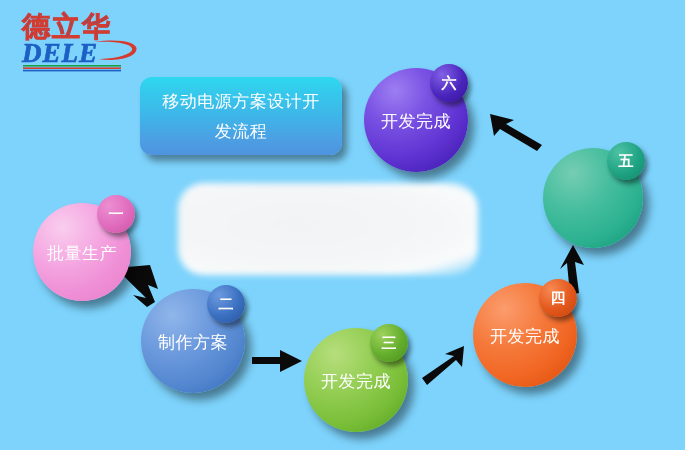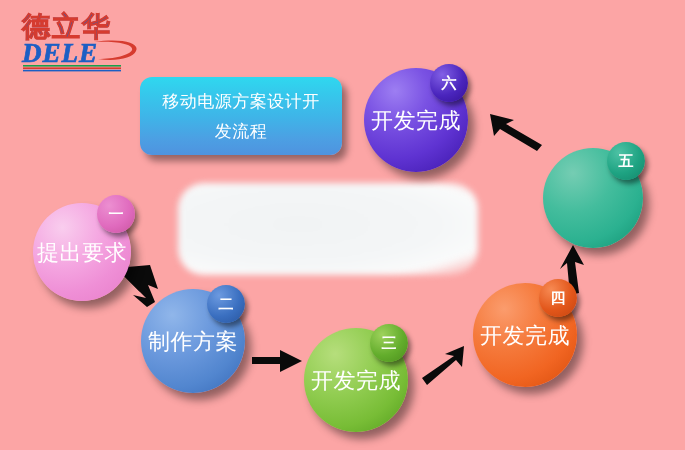--- a/index.html
+++ b/index.html
@@ -7,21 +7,21 @@
     padding: 0;
     background: #ffffff;
   }
   body {
     font-family: "Liberation Sans", sans-serif;
   }
   #canvas {
     position: relative;
     width: 685px;
     height: 450px;
-    background: #fca5a5;
+    background: #7dd3fc;
     overflow: hidden;
   }
 
   
   .watermark {
     position: absolute;
     left: 178px;
     top: 183px;
     width: 300px;
     height: 92px;
@@ -108,21 +108,21 @@
   .step {
     position: absolute;
     border-radius: 50%;
     display: flex;
     align-items: center;
     justify-content: center;
     box-shadow: 6px 7px 9px rgba(0,0,0,0.42);
   }
   .step-label {
     font-family: Liberation Serif, serif;
-    font-size: 22px;
+    font-size: 17px;
     color: #ffffff;
     white-space: nowrap;
     letter-spacing: 0.5px;
     transform: translateY(1px);
   }
   .badge {
     position: absolute;
     border-radius: 50%;
     width: 38px;
     height: 38px;
@@ -208,21 +208,21 @@
     </g>
   </svg>
 
   <svg class="arrow" style="left:484px; top:112px; width:62px; height:40px;" viewBox="0 0 62 40">
     <g fill="#0a0a0a">
       <path d="M58 33 L22 12 L30 8 L6 2 L10 24 L16 17 L53 39 Z"></path>
     </g>
   </svg>
 
   <div id="step-1" class="step" style="background: radial-gradient(circle at 30% 25%, #f9cdee 0%, #f4a4e0 40%, #ef8fd6 65%, #e77cc8 100%);">
-    <span class="step-label">提出要求</span>
+    <span class="step-label">批量生产</span>
     <div class="badge" style="background: radial-gradient(circle at 32% 28%, #ec8fd1 0%, #e06bbe 55%, #c9539f 100%);">
       <span class="badge-num">一</span>
     </div>
   </div>
 
   <div id="step-2" class="step" style="background: radial-gradient(circle at 30% 25%, #90b6ea 0%, #6b99dd 38%, #5286cf 68%, #3567b5 100%);">
     <span class="step-label">制作方案</span>
     <div class="badge" style="background: radial-gradient(circle at 32% 28%, #6c9ae0 0%, #3a6fc0 55%, #28549c 100%);">
       <span class="badge-num">二</span>
     </div>

